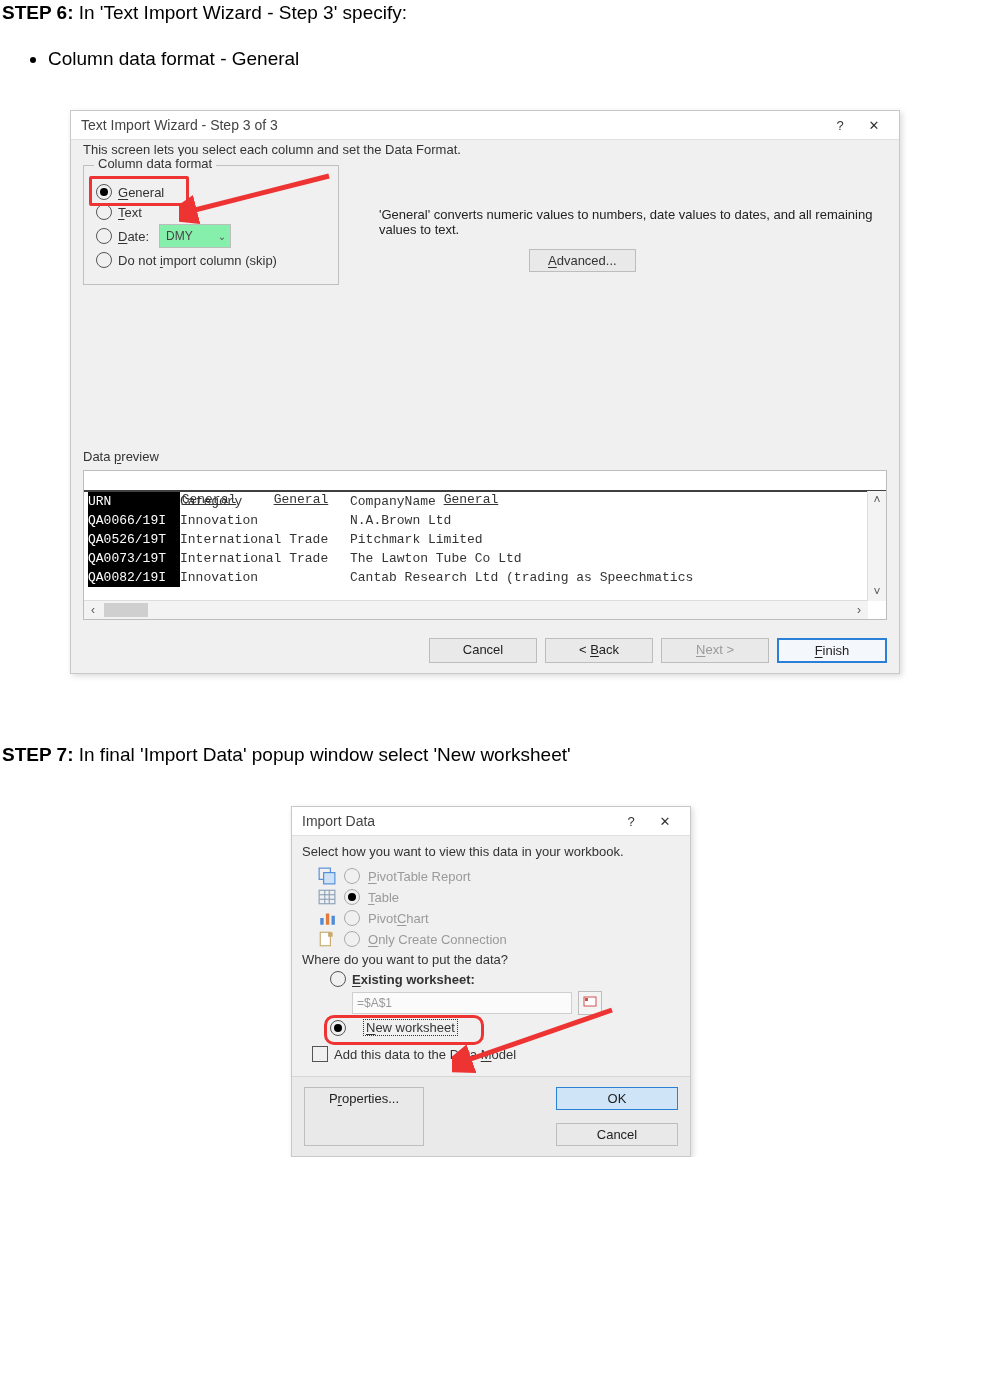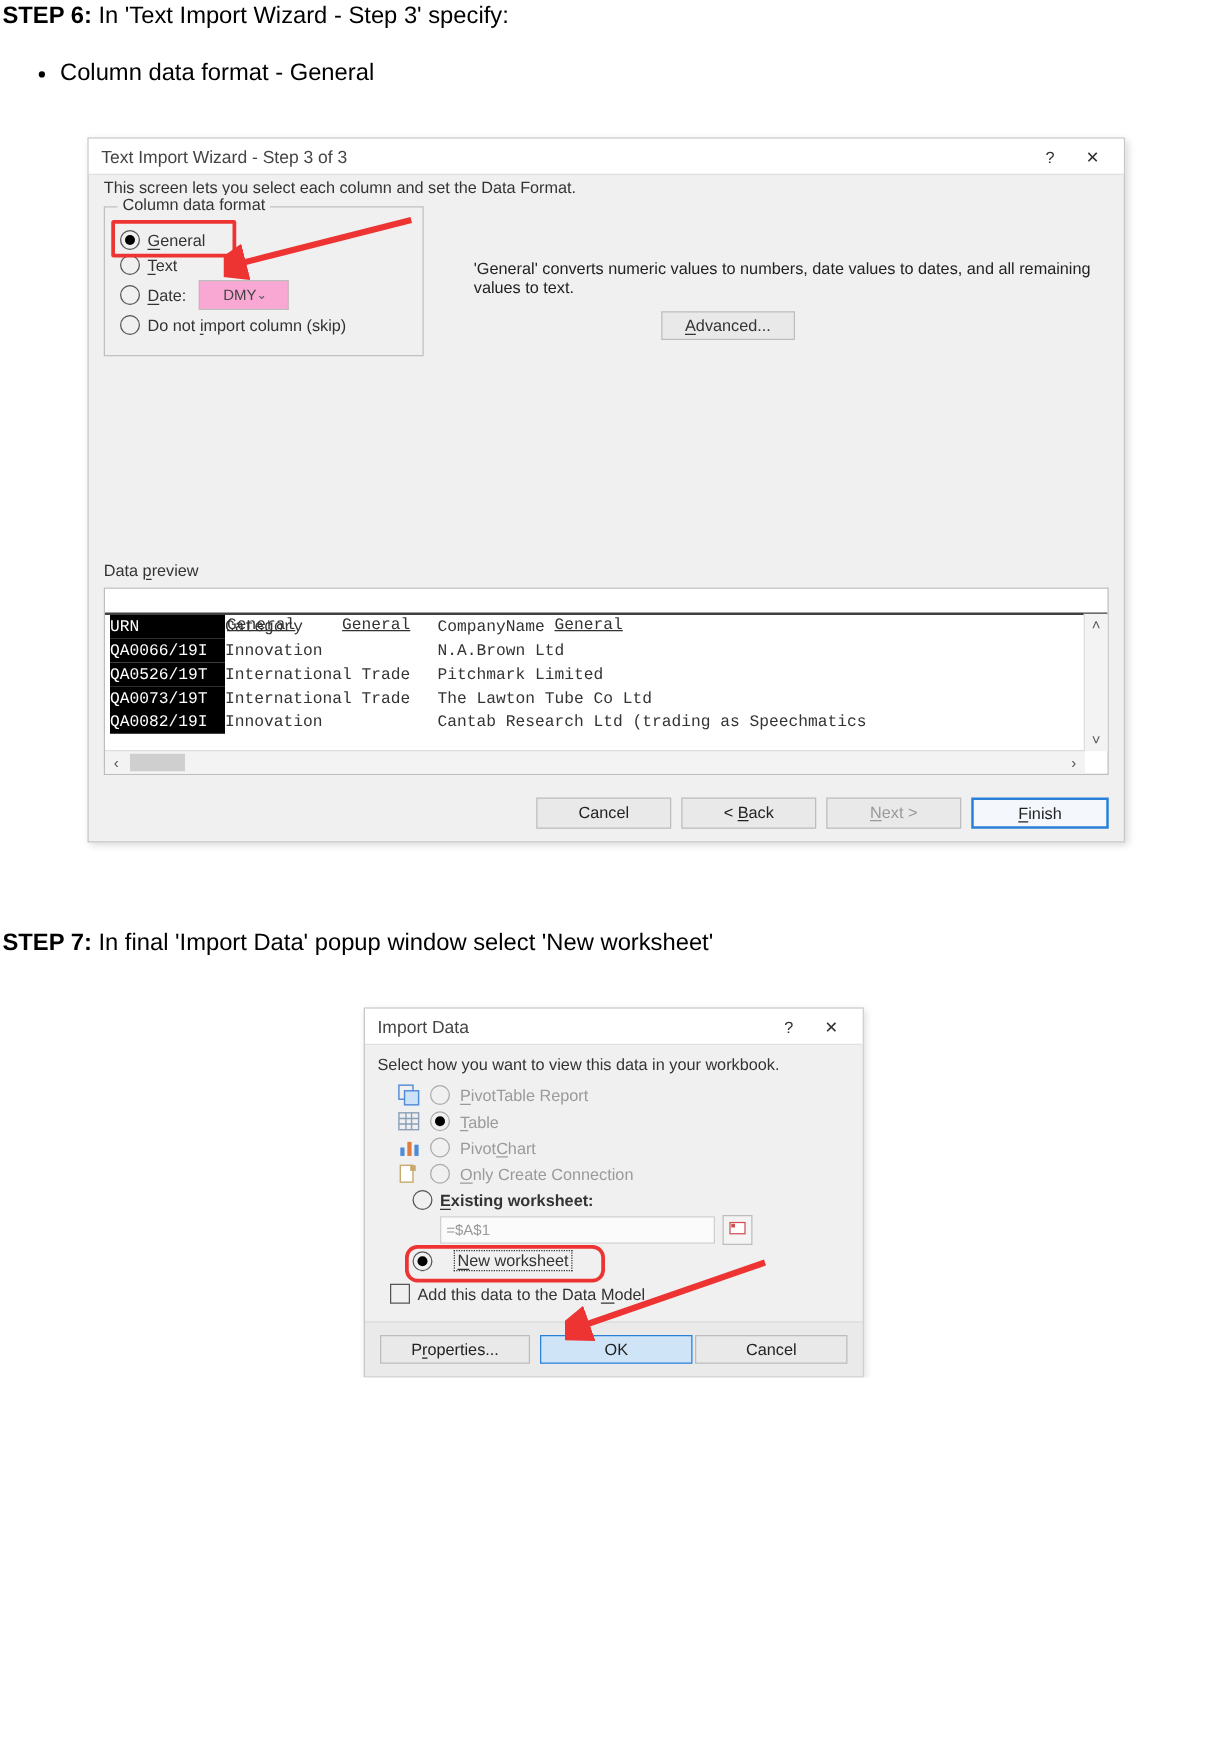--- a/index.html
+++ b/index.html
@@ -40,22 +40,22 @@
   }
   .radio-row { display: flex; align-items: center; gap: 6px; margin: 4px 0; }
   .radio-outer {
     width: 14px; height: 14px; border: 1px solid #555; border-radius: 50%; position: relative; flex: none;
   }
   .radio-outer.selected::after {
     content:""; position:absolute; width:8px; height:8px; background:#000; border-radius:50%;
     top:3px; left:3px;
   }
   .date-select {
-    display: flex; align-items: center; justify-content: center;
-    border: 1px solid #bdbdbd; background:#f9a8d4; width: 60px; height: 22px; padding: 0 4px 0 6px;
+    display: flex; align-items: center; justify-content: space-between;
+    border: 1px solid #bdbdbd; background:#86efac; width: 60px; height: 22px; padding: 0 4px 0 6px;
     margin-left: 4px; font-size: 12px; color:#444;
   }
   .date-select .sel-arrow { font-size: 10px; color:#555; }
   .right-info {
     flex: 1; padding-top: 42px;
   }
   .explain { font-size: 13px; color:#222; max-width: 520px; }
   .adv-btn {
     margin-top: 12px; display:inline-block; background:#e9e9e9; border:1px solid #bdbdbd;
     padding: 3px 18px; font-size: 13px; color:#333; margin-left:150px;
@@ -284,20 +284,21 @@
         <span class="icon">
           <svg viewBox="0 0 16 16">
               <rect x="2" y="2" width="9" height="12" fill="#fff" stroke="#c7a96b"></rect>
               <rect x="9" y="2" width="4" height="4" fill="#c7a96b"></rect>
             </svg>
         </span>
         <span class="radio-outer disabled-radio"></span>
         <span class="disabled-text"><span class="und">O</span>nly Create Connection</span>
       </div>
 
+      <div class="put-label">Where do you want to put the data?</div>
 
       <div class="radio-row" style="margin-left:28px;font-weight:bold;">
         <span class="radio-outer"></span>
         <span><span class="und">E</span>xisting worksheet:</span>
       </div>
       <div class="ref-box">
         <input class="ref-input" disabled="" value="=$A$1" style="">
         <span class="ref-btn">
           <svg width="14" height="14" viewBox="0 0 14 14">
               <rect x="1" y="1" width="12" height="9" fill="#fff" stroke="#d05050"></rect>
@@ -322,20 +323,20 @@
       </svg>
 
       <div class="radio-row" style="margin:10px 0 6px 10px;">
         <span class="chk"></span>
         <span>Add this data to the Data <span class="und">M</span>odel</span>
       </div>
     </div>
 
     <div class="dlg-buttons" style="justify-content:space-between;background:#eaeaea;border-top:1px solid #d6d6d6;">
       <div class="btn" style="min-width:94px;">P<span class="und">r</span>operties...</div>
-      <div style="display:flex;gap:2px;">
+      <div style="display:flex;gap:13px;flex-direction:column;">
         <div class="btn" style="background:#cfe4f7;border:1px solid #2a7fd6;min-width:96px;">OK</div>
         <div class="btn" style="min-width:96px;">Cancel</div>
       </div>
     </div>
   </div>
 
 </div>
 
 </body></html>

